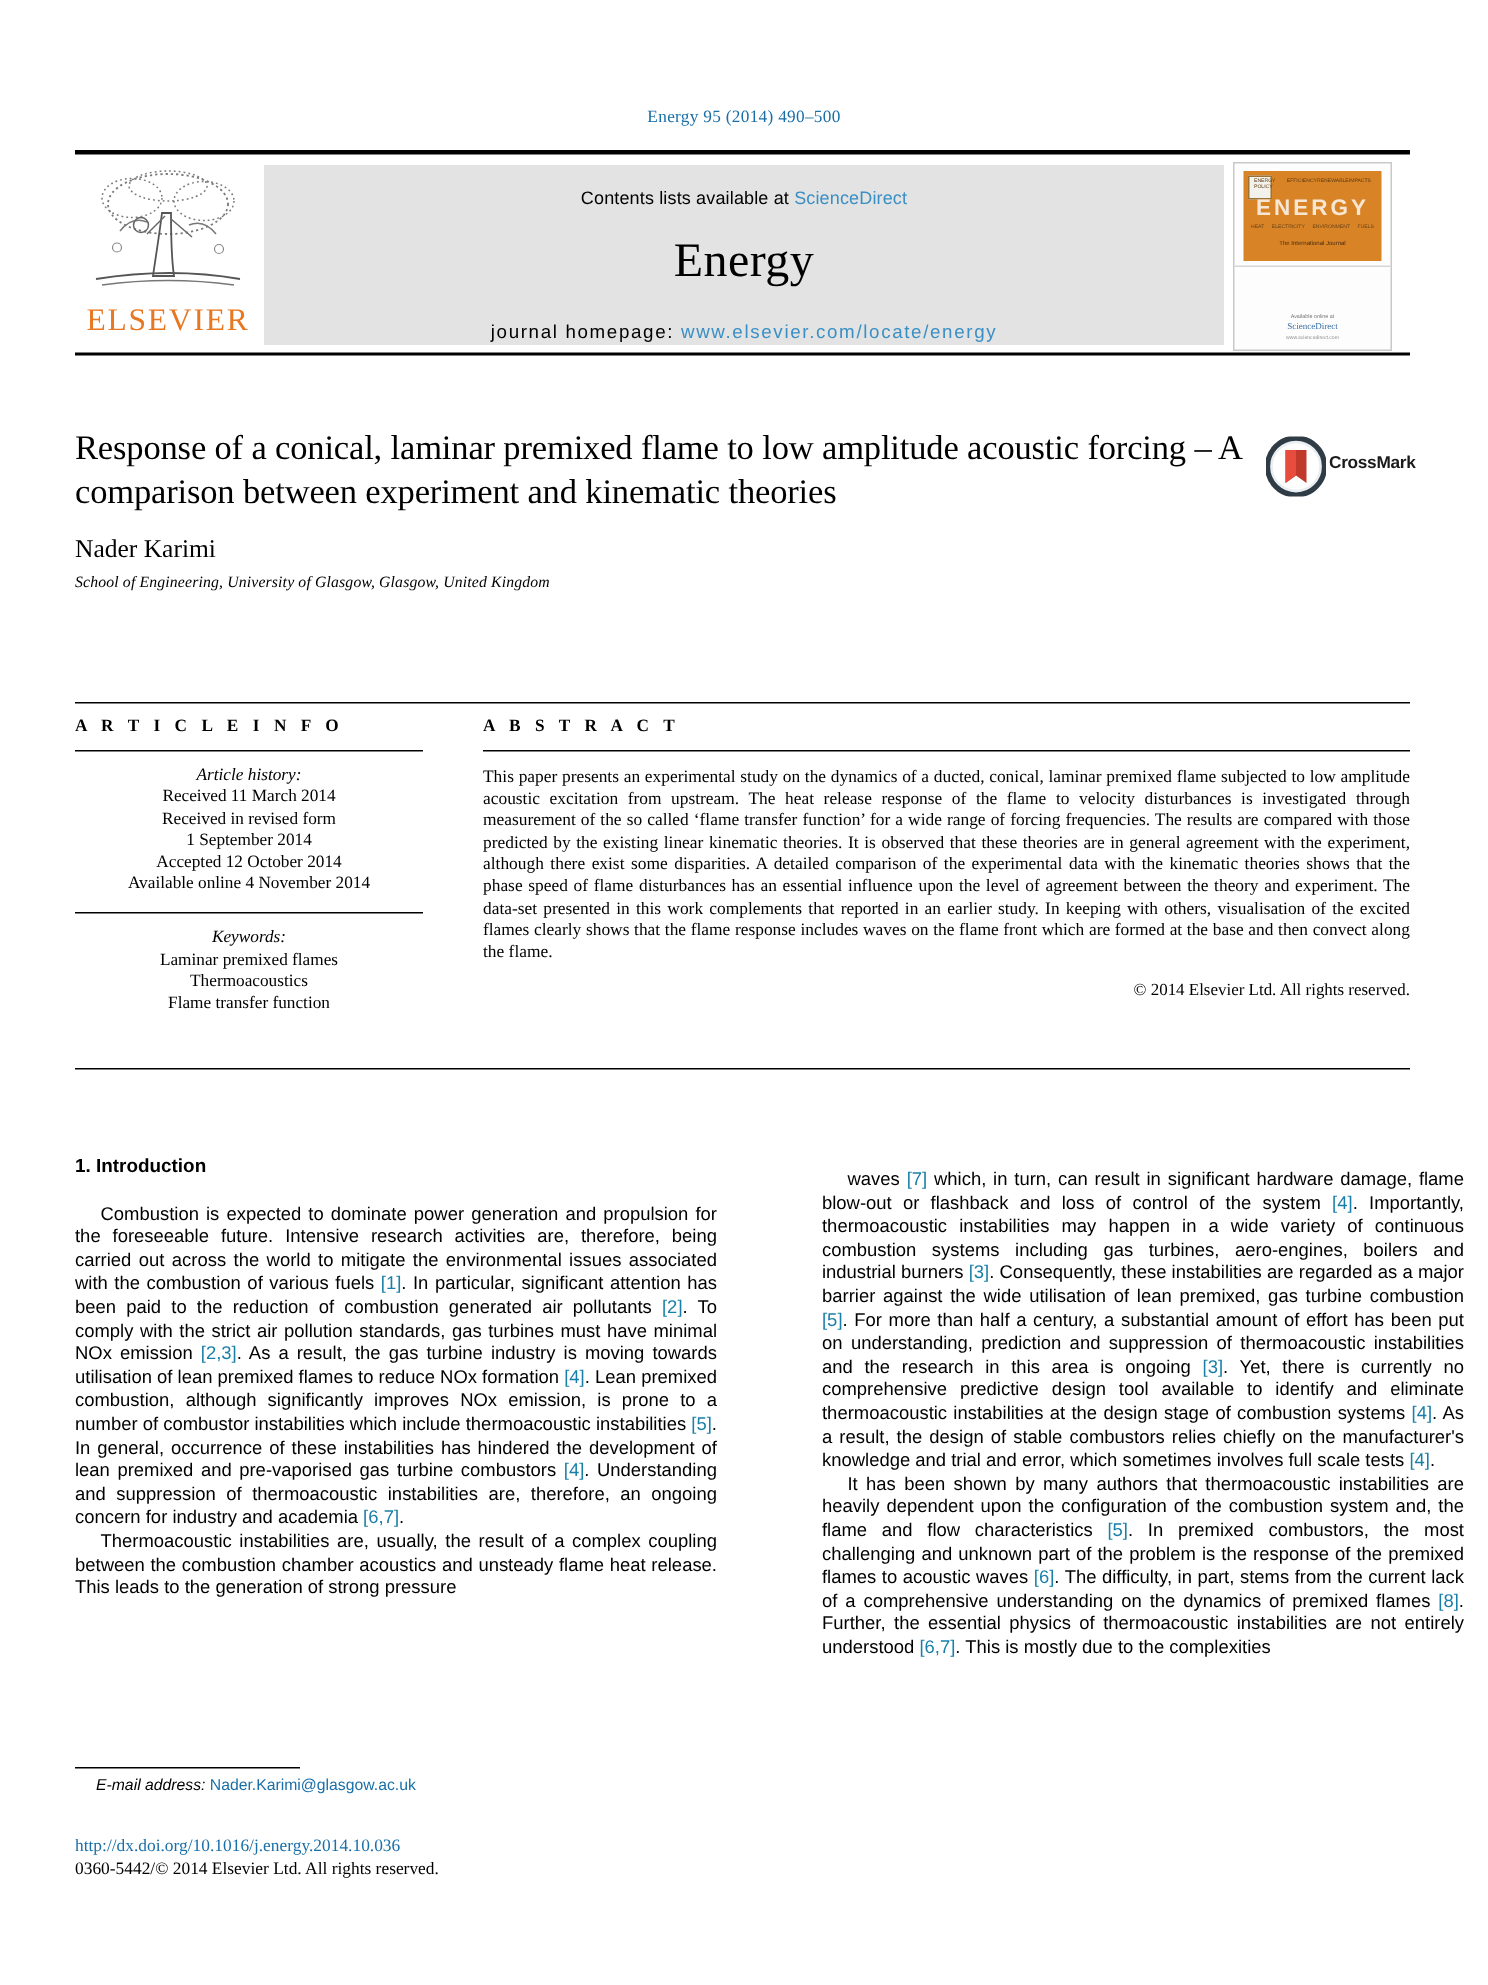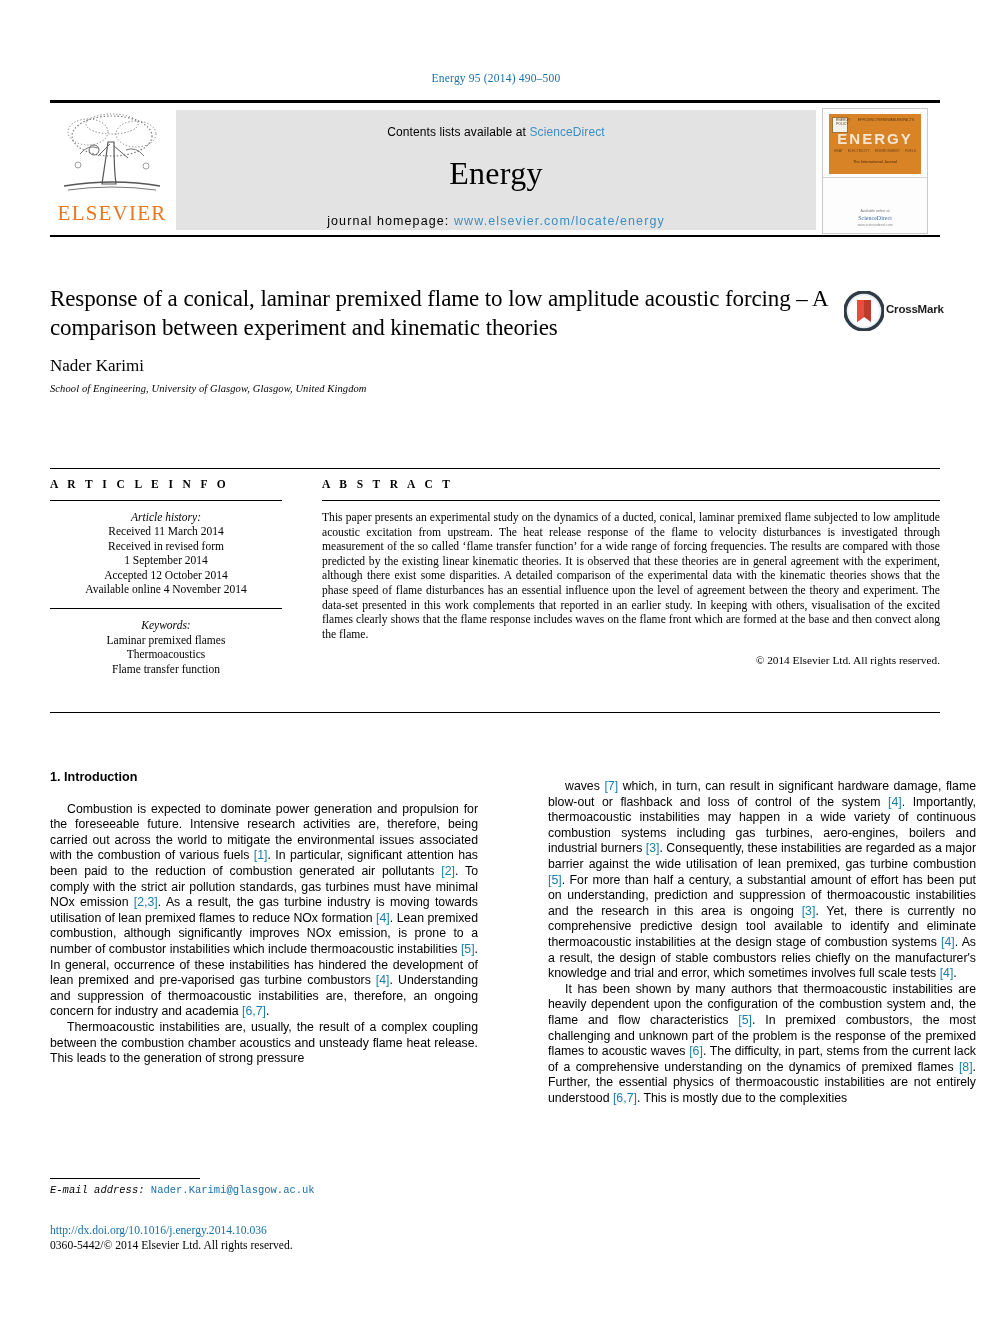--- a/index.html
+++ b/index.html
@@ -360,24 +360,24 @@
   .foot-rule {
     position: absolute;
     left: 50px;
     top: 1178px;
     width: 150px;
     height: 1px;
     background: #000;
   }
   .footnote {
     position: absolute;
-    left: 50px;
+    left: 64px;
     top: 1184px;
     width: 428px;
-    font-family: Liberation Mono, monospace;
+    font-family: Liberation Sans, sans-serif;
     font-size: 10.5px;
   }
   .footnote .fn-lbl { font-style: italic; }
   .footnote .fn-mail { color: #1a6fa8; }
   .doi-block {
     position: absolute;
     left: 50px;
     top: 1223px;
     width: 428px;
     font-family: "Liberation Serif", serif;

